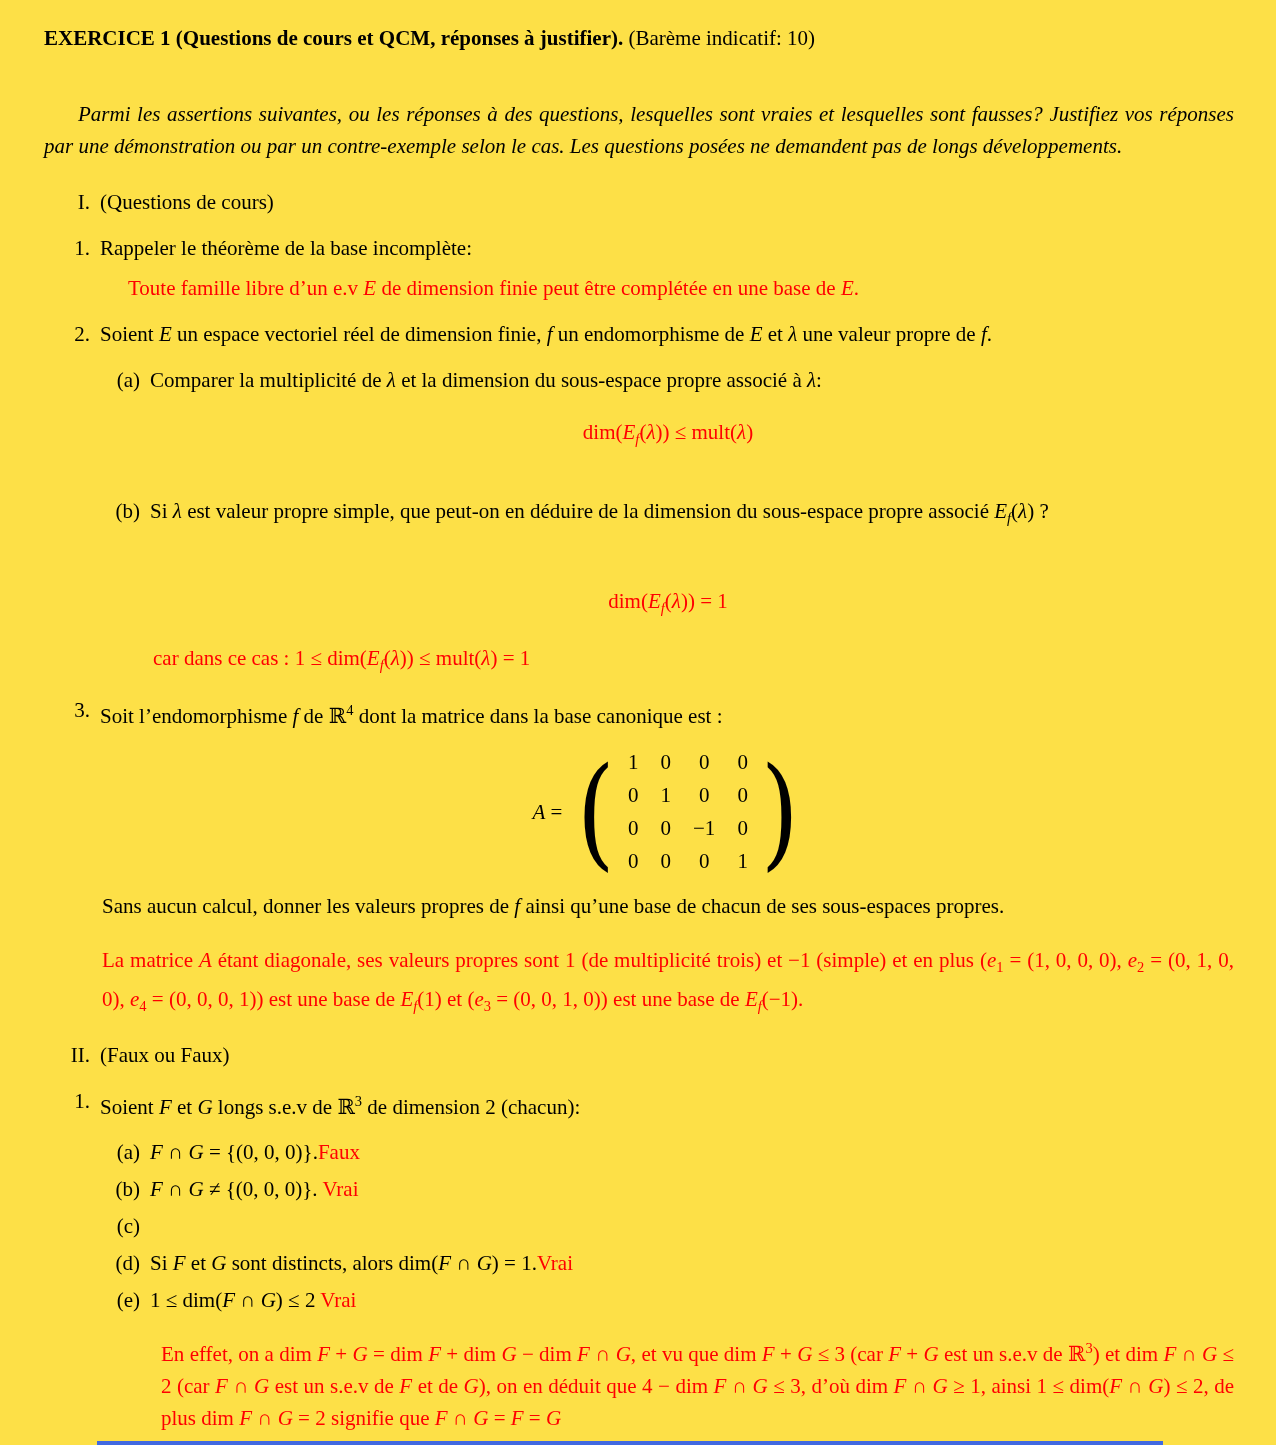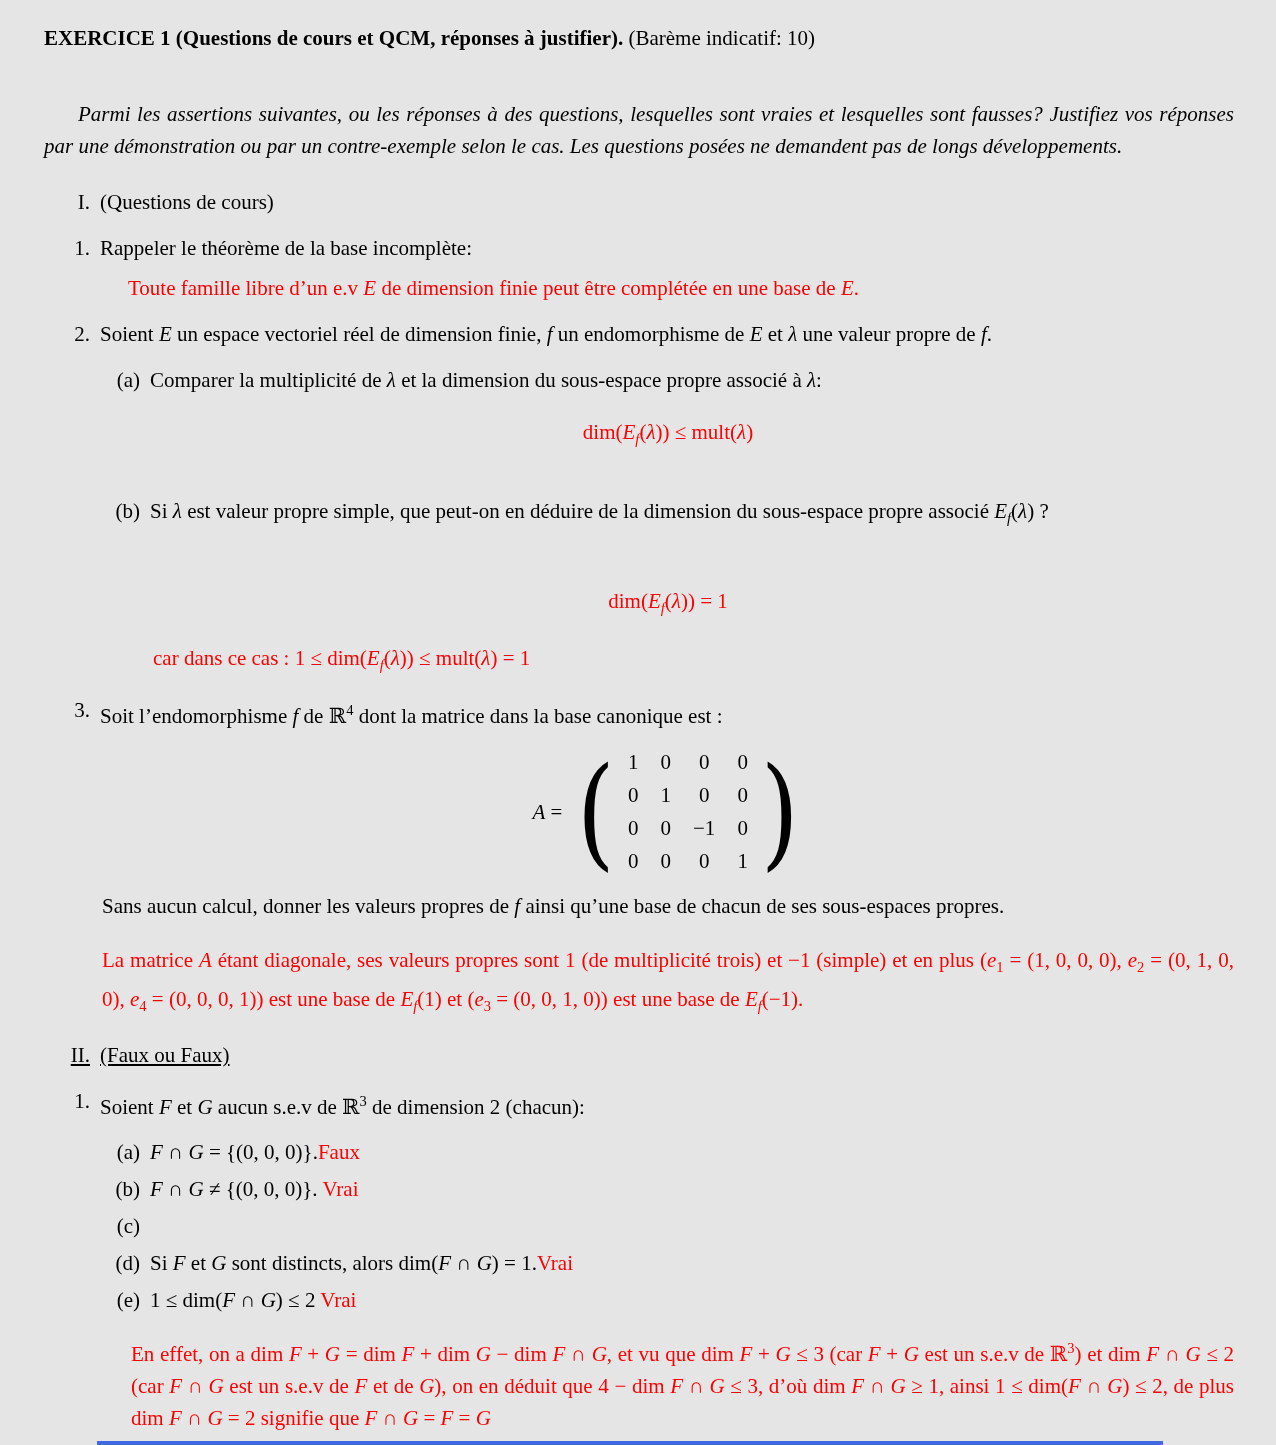--- a/index.html
+++ b/index.html
@@ -1,35 +1,35 @@
 <!DOCTYPE html>
 <html style="--red: #ff0000; --rule: #4169e1;"><head>
 <meta charset="utf-8">
 <style>
   html,body{margin:0;padding:0;background:#ffffff;}
   .page{
     position:relative;
     width:1276px;height:1445px;
     box-sizing:border-box;
     padding:22px 42px 0 44px;
-    background:#e5e5e5;
+    background:#fde047;
     font-family:"Liberation Serif","DejaVu Serif",serif;
     font-size:21px;line-height:32px;color:#000;
     overflow:hidden;
   }
   .bold{font-weight:bold;}
   .it{font-style:italic;}
   .red{color:var(--red,#ff0000);}
   .sb{font-size:14.5px;vertical-align:-4.5px;}
   .sp{font-size:14.5px;vertical-align:8px;}
   .intro{margin-top:44px;text-align:justify;text-indent:34px;font-style:italic;}
   .row{display:flex;}
   .lb{flex:0 0 46px;text-align:right;margin-right:10px;}
   .lb2{flex:0 0 96px;text-align:right;margin-right:10px;}
-  .sech{margin-top:18px;text-decoration:underline;}
+  .sech{margin-top:18px;}
   .sech1{margin-top:24px;}
   .item1{margin-top:14px;}
   .ans1{margin-left:84px;margin-top:8px;}
   .item2{margin-top:14px;}
   .suba{margin-top:14px;}
   .formulaA{margin-left:58px;margin-top:20px;text-align:center;}
   .subb{margin-top:40px;}
   .formulaB{margin-left:58px;margin-top:52px;text-align:center;}
   .carline{margin-left:109px;margin-top:18px;}
   .item3{margin-top:14px;}
@@ -47,21 +47,21 @@
   .matgrid{
     display:grid;grid-template-columns:repeat(4,auto);
     column-gap:22px;justify-items:center;
     line-height:33px;padding:0 8px;
   }
   .sans{margin-left:58px;margin-top:12px;}
   .ans3{margin-left:58px;margin-top:22px;text-align:justify;}
   .itemII1{margin-top:14px;}
   .vf{margin-top:5px;}
   .vf-first{margin-top:13px;}
-  .justif{margin-left:87px;margin-top:16px;text-align:justify;}
+  .justif{margin-left:117px;margin-top:16px;text-align:justify;}
   .bottomrule{
     position:absolute;left:97px;bottom:0;
     width:1066px;height:4px;
     background:var(--rule,#4169e1);
   }
 </style>
 </head>
 <body>
 
 <div class="page">
@@ -138,21 +138,21 @@
 
   <div class="ans3 red"><span>La matrice </span><span class="it">A</span><span> étant diagonale, ses valeurs propres sont 1 (de multiplicité trois) et −1 (simple) et en plus (</span><span class="it">e</span><span class="sb">1</span><span> = (1, 0, 0, 0), </span><span class="it">e</span><span class="sb">2</span><span> = (0, 1, 0, 0), </span><span class="it">e</span><span class="sb">4</span><span> = (0, 0, 0, 1)) est une base de </span><span class="it">E</span><span class="it sb">f</span><span>(1) et (</span><span class="it">e</span><span class="sb">3</span><span> = (0, 0, 1, 0)) est une base de </span><span class="it">E</span><span class="it sb">f</span><span>(−1).</span></div>
 
   <div class="row sech">
     <span class="lb">II.</span>
     <span>(Faux ou Faux)</span>
   </div>
 
   <div class="row itemII1">
     <span class="lb">1.</span>
-    <span><span>Soient </span><span class="it">F</span><span> et </span><span class="it">G</span><span> aucun s.e.v de ℝ</span><span class="sp">3</span><span> de dimension 2 (chacun):</span></span>
+    <span><span>Soient </span><span class="it">F</span><span> et </span><span class="it">G</span><span> longs s.e.v de ℝ</span><span class="sp">3</span><span> de dimension 2 (chacun):</span></span>
   </div>
 
   <div class="row vf vf-first">
     <span class="lb2">(a)</span>
     <span><span class="it">F</span><span> ∩ </span><span class="it">G</span><span> = {(0, 0, 0)}.</span><span class="red">Faux</span></span>
   </div>
   <div class="row vf">
     <span class="lb2">(b)</span>
     <span><span class="it">F</span><span> ∩ </span><span class="it">G</span><span> ≠ {(0, 0, 0)}. </span><span class="red">Vrai</span></span>
   </div>

